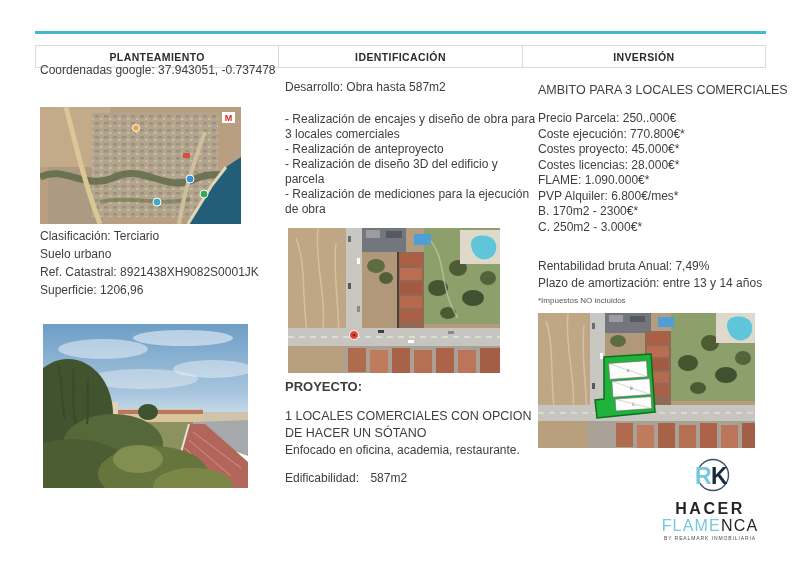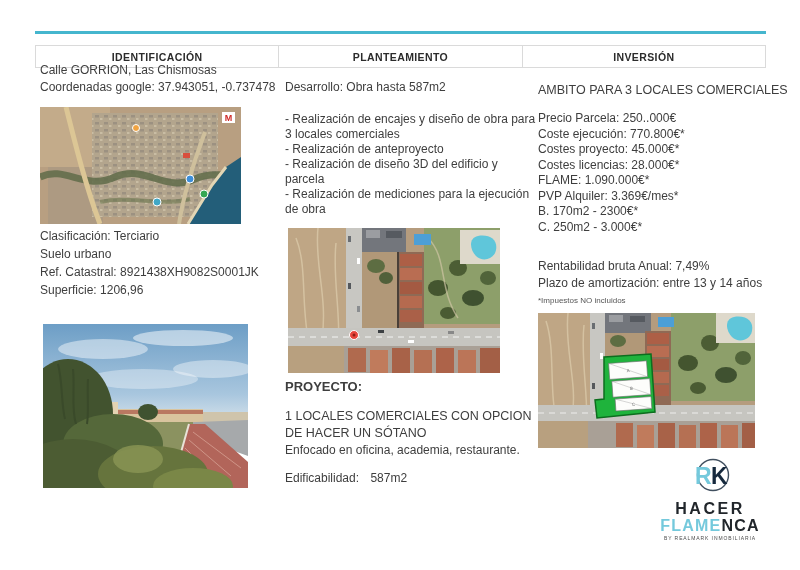--- a/index.html
+++ b/index.html
@@ -26,40 +26,39 @@
   
   .tasks p{margin:0 0 0 0;font-size:12px;line-height:15px;}
   .tasks p + p{margin-top:0;}
   .proyecto-desc{font-size:12.5px;line-height:17px;}
   
   .inv-line{font-size:12px;line-height:15.5px;white-space:nowrap;}
   
   .logo{position:absolute;left:648px;top:456px;width:124px;text-align:center;}
   .logo-mark{display:block;margin:0 auto 2px auto;}
   .logo-name1{font-size:16px;font-weight:bold;color:#21262b;letter-spacing:2.5px;line-height:17px;}
-  .logo-name2{font-size:16px;font-weight:bold;letter-spacing:1.2px;line-height:17px;}
+  .logo-name2{font-size:16px;font-weight:normal;letter-spacing:1.2px;line-height:17px;}
   .logo-name2 .accent{color:#74c9dc;}
   .logo-name2 .dark{color:#21262b;}
   .logo-tag{font-size:5px;color:#4c4c4c;letter-spacing:.9px;margin-top:1px;}
 </style>
 </head>
 <body>
 
 <div class="page">
 
   <div class="top-rule"></div>
 
   <div class="header-row">
+    <div class="header-cell">PLANTEAMIENTO</div>
     <div class="header-cell">IDENTIFICACIÓN</div>
-    <div class="header-cell">PLANTEAMIENTO</div>
     <div class="header-cell">INVERSIÓN</div>
   </div>
 
   <div class="tblock" style="left:40px;top:62px;width:230px;">
-    <div class="tline">Calle GORRION, Las Chismosas</div>
     <div class="tline">Coordenadas google: 37.943051, -0.737478</div>
   </div>
 
   <svg class="img-abs" style="left:40px;top:107px;" width="201" height="117" viewBox="0 0 201 117">
     <defs>
       <pattern id="urb" width="9" height="7" patternUnits="userSpaceOnUse">
         <rect width="9" height="7" fill="#b3a58d"></rect>
         <rect x="1" y="1" width="4" height="2.5" fill="#9c9181"></rect>
         <rect x="6" y="4" width="2.5" height="2" fill="#c9bda4"></rect>
       </pattern>
@@ -191,21 +190,21 @@
   </div>
 
   <div class="tblock" style="left:538px;top:82px;width:235px;font-size:12.5px;white-space:nowrap;">AMBITO PARA 3 LOCALES COMERCIALES</div>
 
   <div class="tblock" style="left:538px;top:111px;width:235px;">
     <div class="inv-line">Precio Parcela: 250..000€</div>
     <div class="inv-line">Coste ejecución: 770.800€*</div>
     <div class="inv-line">Costes proyecto: 45.000€*</div>
     <div class="inv-line">Costes licencias: 28.000€*</div>
     <div class="inv-line">FLAME: 1.090.000€*</div>
-    <div class="inv-line">PVP Alquiler: 3.369€/mes*</div>
+    <div class="inv-line">PVP Alquiler: 6.800€/mes*</div>
     <div class="inv-line">B. 170m2 - 2300€*</div>
     <div class="inv-line">C. 250m2 -  3.000€*</div>
   </div>
 
   <div class="tblock" style="left:538px;top:258px;width:235px;line-height:17px;">
     <div class="tline">Rentabilidad bruta Anual: 7,49%</div>
     <div class="tline">Plazo de amortización: entre 13 y 14 años</div>
     <div class="small-note">*Impuestos NO incluidos</div>
   </div>
 

